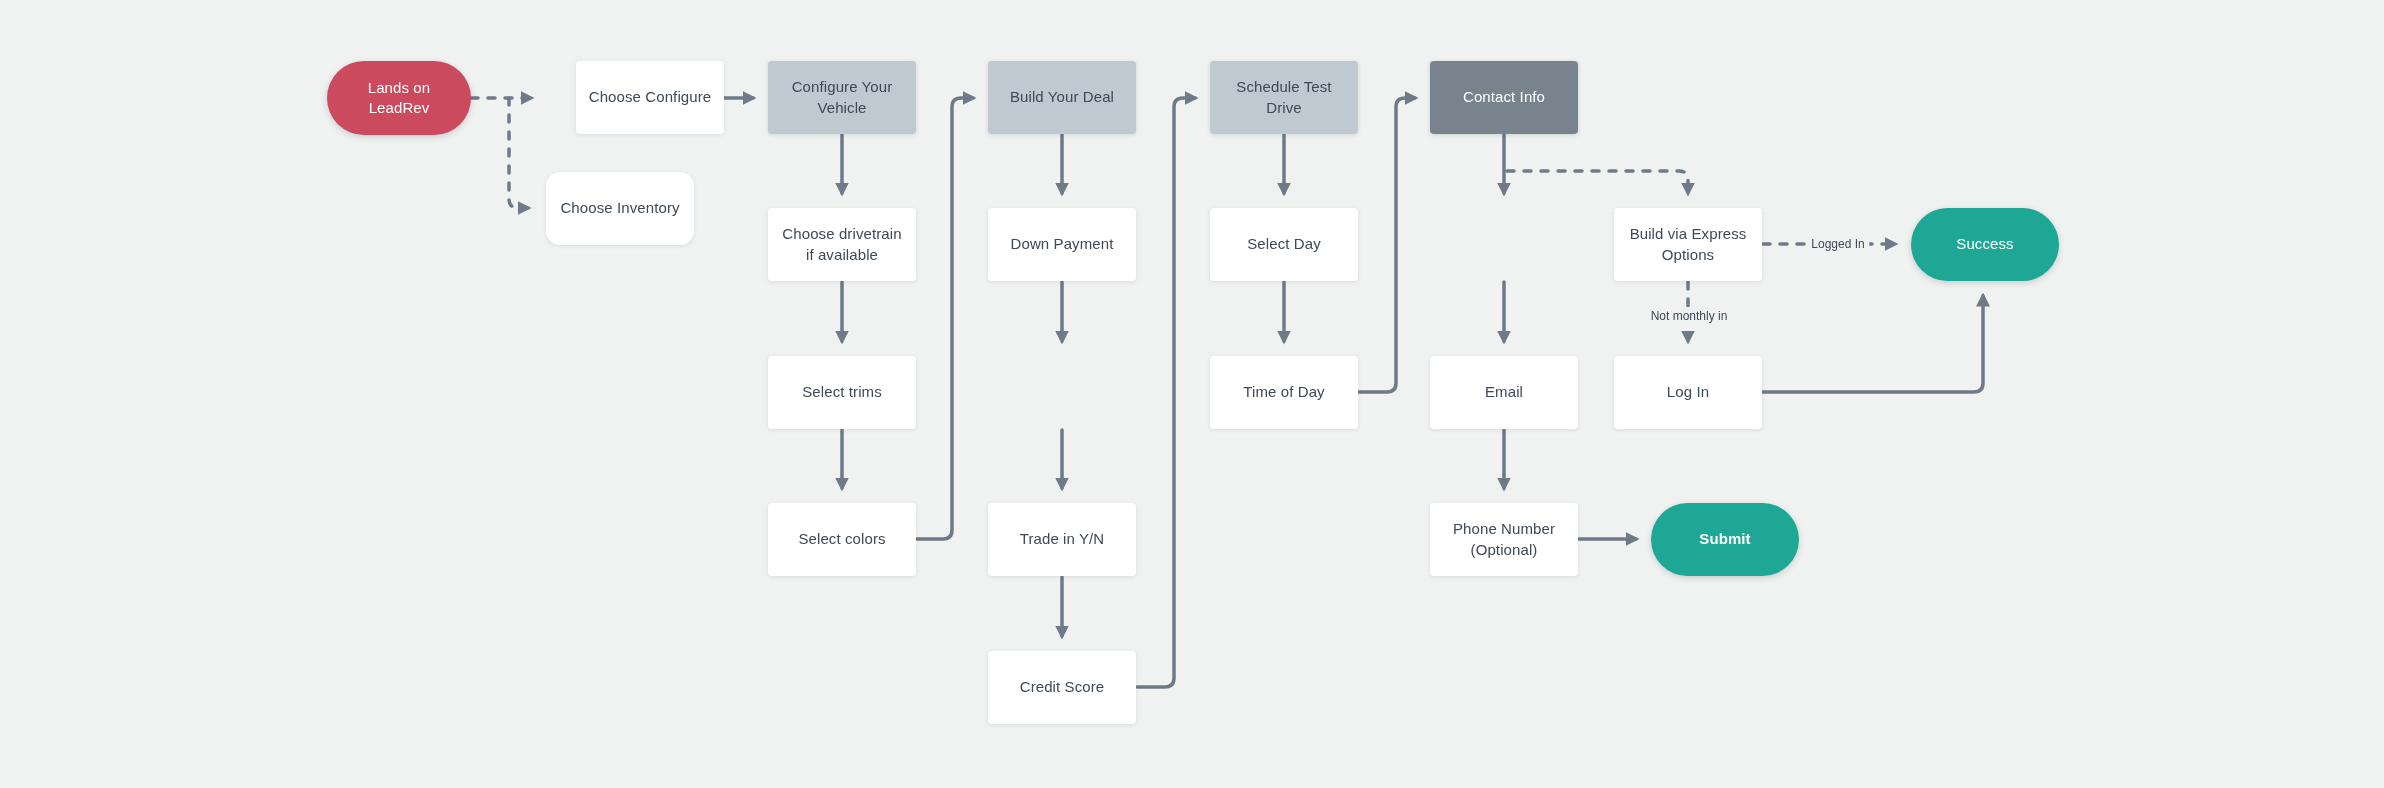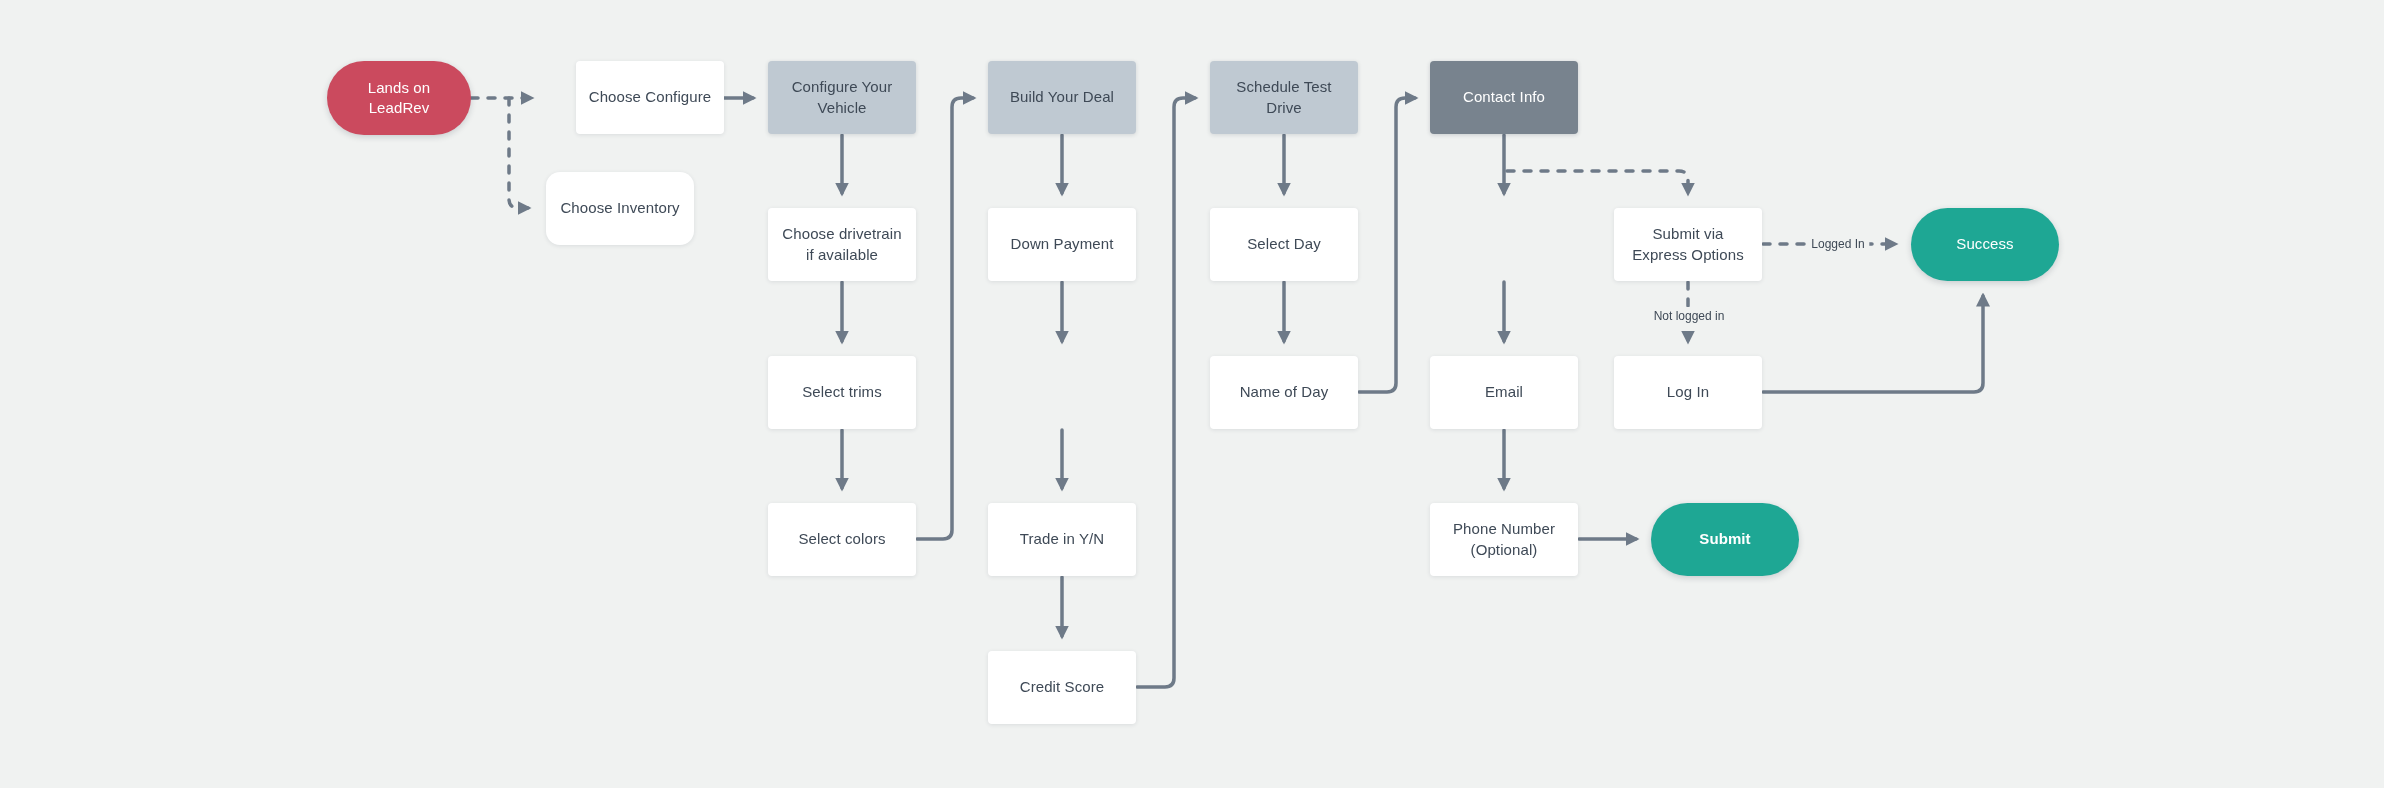--- a/index.html
+++ b/index.html
@@ -132,28 +132,28 @@
   <div class="node card" id="n-select-trims">Select trims</div>
   <div class="node card" id="n-select-colors">Select colors</div>
 
   <div class="node stage" id="n-build-deal">Build Your Deal</div>
   <div class="node card" id="n-down-payment">Down Payment</div>
   <div class="node card" id="n-trade-in">Trade in Y/N</div>
   <div class="node card" id="n-credit-score">Credit Score</div>
 
   <div class="node stage" id="n-schedule-test-drive">Schedule Test Drive</div>
   <div class="node card" id="n-select-day">Select Day</div>
-  <div class="node card" id="n-time-of-day">Name of Day</div>
+  <div class="node card" id="n-time-of-day">Time of Day</div>
 
   <div class="node stage-dark" id="n-contact-info">Contact Info</div>
   <div class="node card" id="n-email">Email</div>
   <div class="node card" id="n-phone-number">Phone Number (Optional)</div>
 
-  <div class="node card" id="n-submit-express">Submit via Express Options</div>
+  <div class="node card" id="n-submit-express">Build via Express Options</div>
   <div class="node card" id="n-log-in">Log In</div>
 
   <div class="node pill terminal" id="n-submit">Submit</div>
   <div class="node pill terminal" id="n-success">Success</div>
 
   <div class="edge-label" id="lbl-logged-in">Logged In</div>
-  <div class="edge-label" id="lbl-not-logged-in">Not logged in</div>
+  <div class="edge-label" id="lbl-not-logged-in">Not monthly in</div>
 
 </div>
 
 </body></html>

